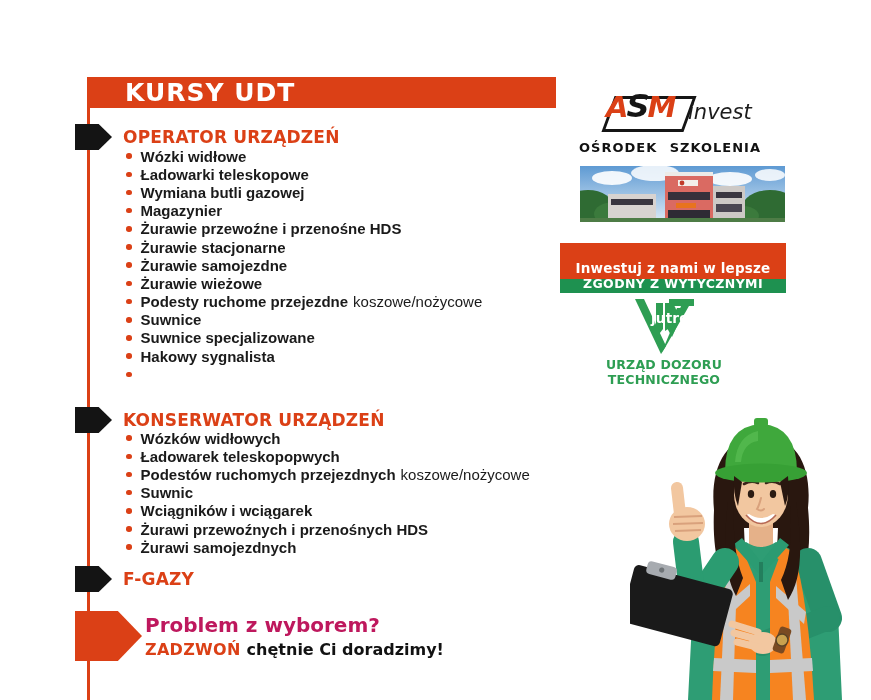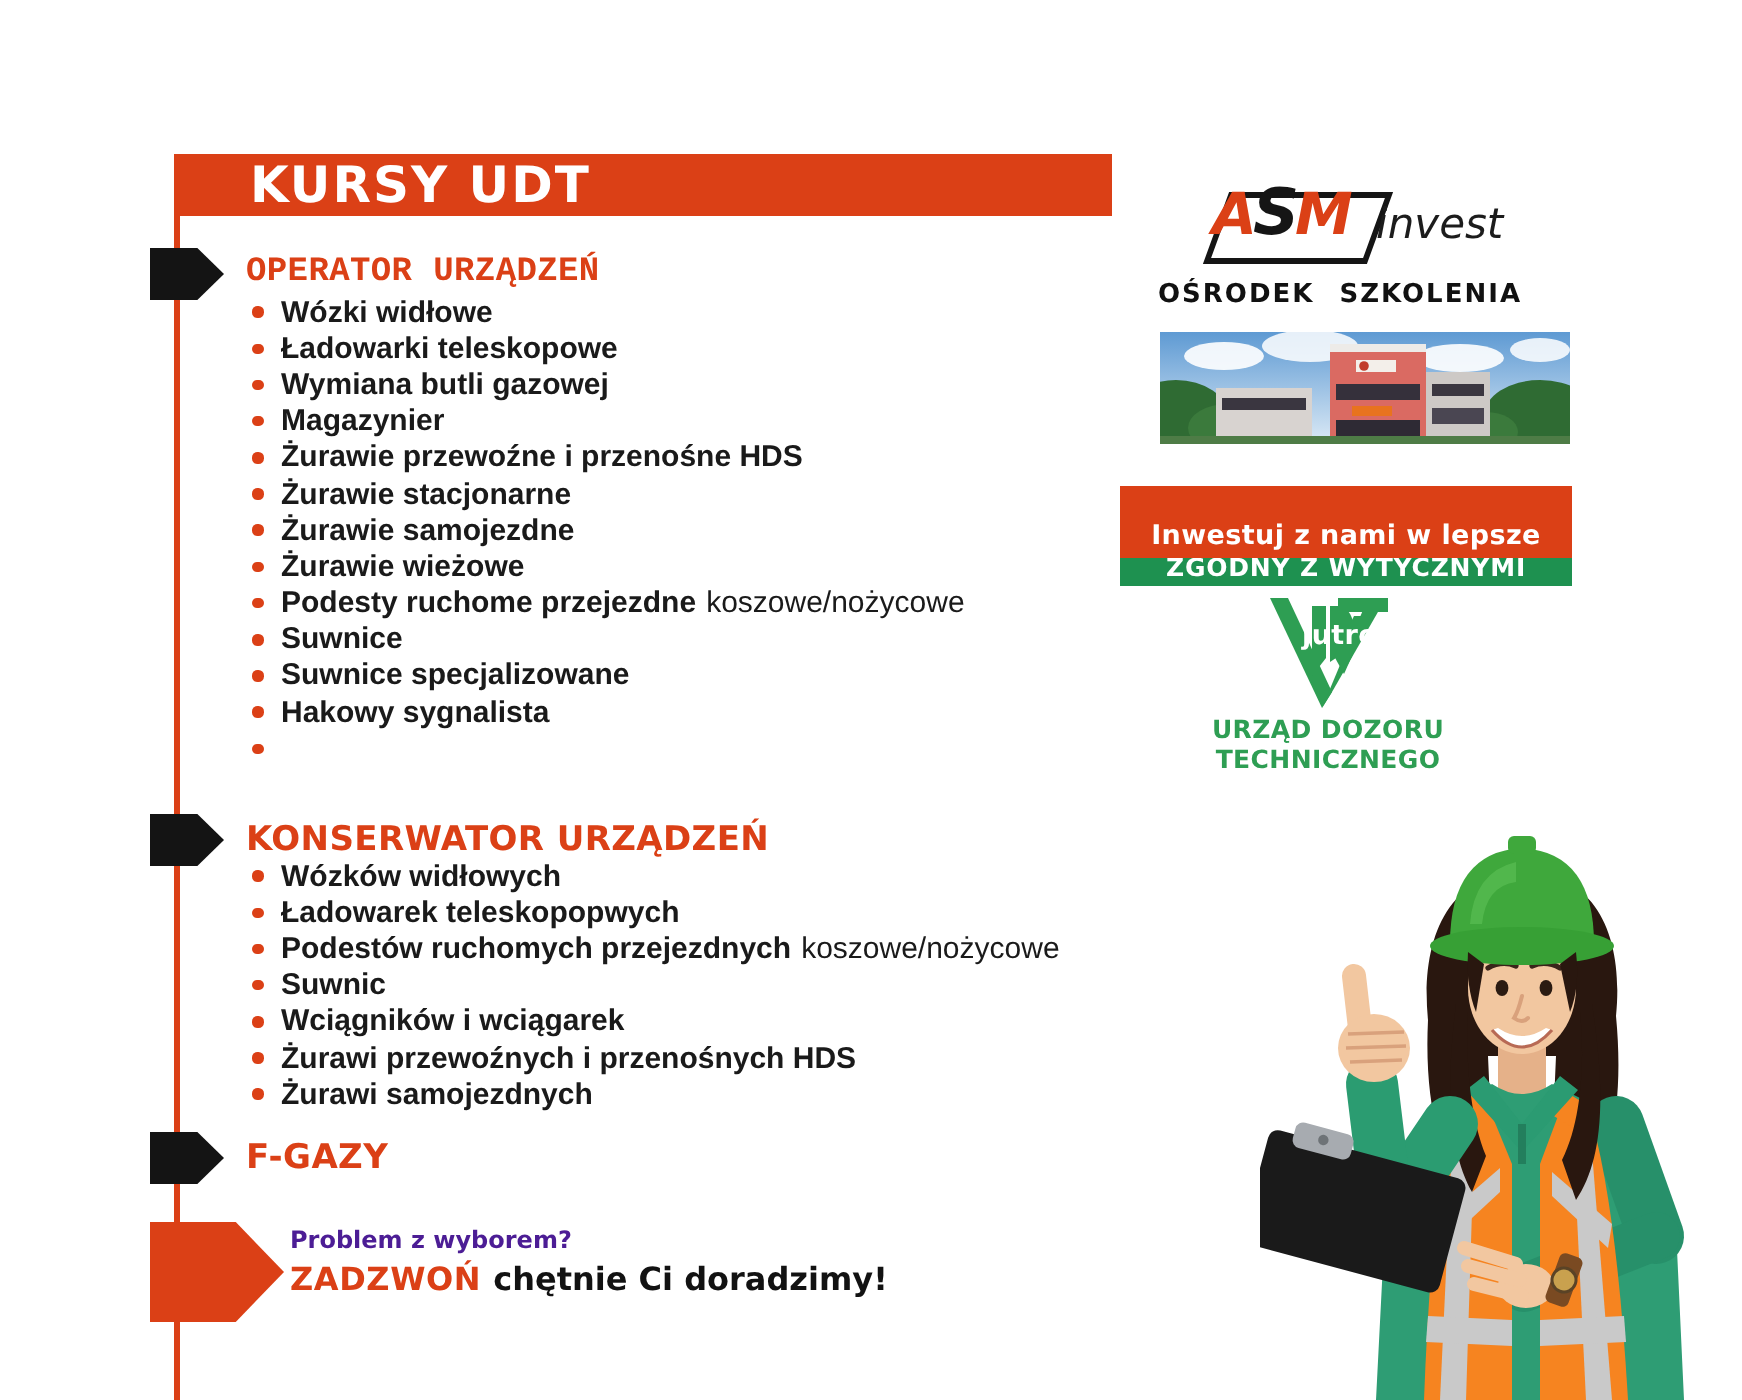--- a/index.html
+++ b/index.html
@@ -21,33 +21,33 @@
   }
 
   .marker{position:absolute;left:75px;width:37px;height:26px;background:#141414;
     clip-path:polygon(0 0,64% 0,100% 50%,64% 100%,0 100%);}
   .marker.m1{top:124px;}
   .marker.m2{top:407px;}
   .marker.m3{top:566px;}
 
   .sec-heading{position:absolute;left:123px;font-family:"DejaVu Sans",sans-serif;
     font-weight:700;font-size:17px;color:var(--accent);letter-spacing:.2px;white-space:nowrap;}
-  .h1{top:127px;font-family:Liberation Mono, monospace;} .h2{top:410px;} .h3{top:569px;}
+  .h1{top:127px;} .h2{top:410px;} .h3{top:569px;}
 
   .list{position:absolute;left:126px;}
   .list1{top:147px;} .list2{top:429px;}
   .li{display:flex;align-items:center;height:18.2px;white-space:nowrap;}
   .dot{width:5.5px;height:5.5px;border-radius:50%;background:var(--accent);margin-right:9px;flex:0 0 auto;}
   .li .t{font-size:15px;font-weight:700;color:var(--ink);}
   .li .n{font-size:15px;font-weight:400;color:var(--ink);margin-left:5px;}
 
   .cta-arrow{position:absolute;left:75px;top:611px;width:67px;height:50px;background:var(--accent);
     clip-path:polygon(0 0,64% 0,100% 50%,64% 100%,0 100%);}
   .cta{position:absolute;left:145px;top:613px;white-space:nowrap;}
-  .cta .l1{font-family:"DejaVu Sans",sans-serif;font-weight:700;font-size:12px;color:#4c1d95;}
+  .cta .l1{font-family:"DejaVu Sans",sans-serif;font-weight:700;font-size:20px;color:#be185d;}
   .cta .l2{margin-top:3px;font-family:"DejaVu Sans",sans-serif;font-weight:700;font-size:16px;}
   .cta .l2 .zad{color:var(--accent);letter-spacing:.3px;}
   .cta .l2 .rest{color:#121212;margin-left:6px;}
 
   
   .asm{position:absolute;left:584px;top:94px;width:172px;height:62px;}
   .asm .para{position:absolute;left:24px;top:2px;width:82px;height:36px;border:3px solid #151515;transform:skewX(-20deg);}
   .asm .letters{position:absolute;left:22px;top:-7px;font-family:"DejaVu Sans",sans-serif;
     font-style:italic;font-weight:700;font-size:29px;letter-spacing:-2px;white-space:nowrap;}
   .asm .letters .a,.asm .letters .m{color:var(--accent);}

